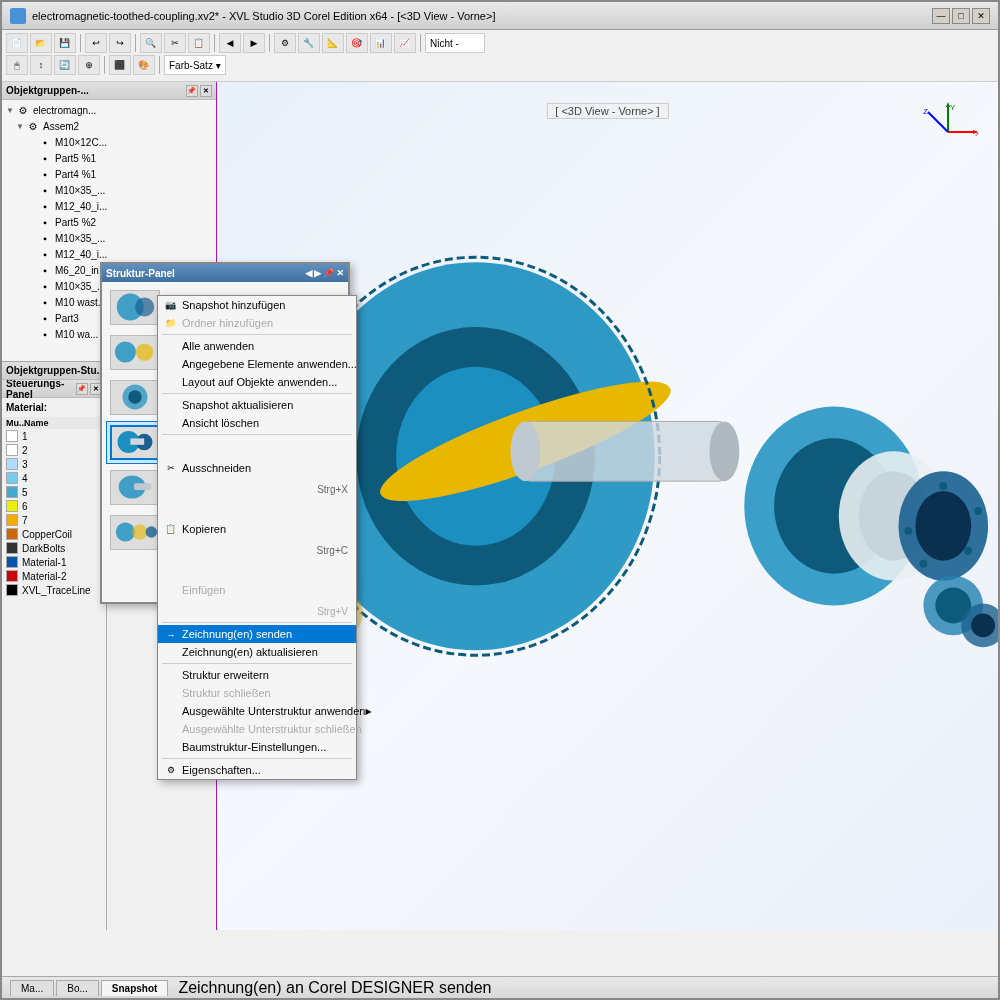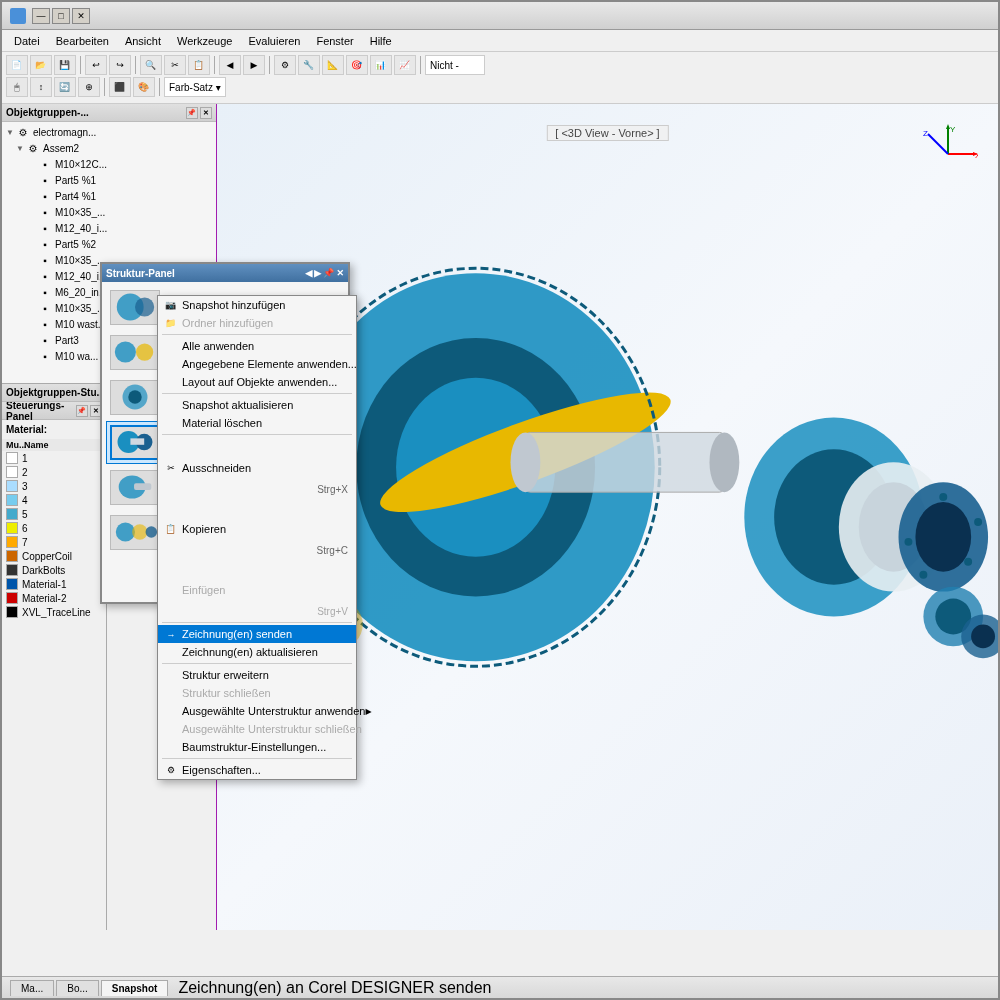--- a/index.html
+++ b/index.html
@@ -380,36 +380,28 @@
       color: #000;
     }
   </style>
 </head>
 <body>
 
 <div class="app-window">
 
   <div class="title-bar">
     <div class="title-bar-icon"></div>
+    <span class="title-text">electromagnetic-toothed-coupling.xv2* - XVL Studio 3D Corel Edition x64 - [&lt;3D View - Vorne&gt;]</span>
     <div class="window-controls">
       <div class="win-btn">—</div>
       <div class="win-btn">□</div>
       <div class="win-btn">✕</div>
     </div>
   </div>
 
-  <div class="menu-bar">
-    <span class="menu-item">Datei</span>
-    <span class="menu-item">Bearbeiten</span>
-    <span class="menu-item">Ansicht</span>
-    <span class="menu-item">Werkzeuge</span>
-    <span class="menu-item">Evaluieren</span>
-    <span class="menu-item">Fenster</span>
-    <span class="menu-item">Hilfe</span>
-  </div>
 
   <div class="toolbar-area">
     <div class="toolbar-row">
       <div class="tb-btn">📄</div>
       <div class="tb-btn">📂</div>
       <div class="tb-btn">💾</div>
       <div class="tb-separator"></div>
       <div class="tb-btn">↩</div>
       <div class="tb-btn">↪</div>
       <div class="tb-separator"></div>
@@ -775,21 +767,21 @@
       <span class="cm-icon"></span>
       <span>Layout auf Objekte anwenden...</span>
     </div>
     <div class="cm-separator"></div>
     <div class="cm-item">
       <span class="cm-icon"></span>
       <span>Snapshot aktualisieren</span>
     </div>
     <div class="cm-item">
       <span class="cm-icon"></span>
-      <span>Material löschen</span>
+      <span>Ansicht löschen</span>
     </div>
     <div class="cm-separator"></div>
     <div class="cm-item">
       <span class="cm-icon">✂</span>
       <span>Ausschneiden</span>
       <span class="cm-shortcut">Strg+X</span>
     </div>
     <div class="cm-item">
       <span class="cm-icon">📋</span>
       <span>Kopieren</span>

